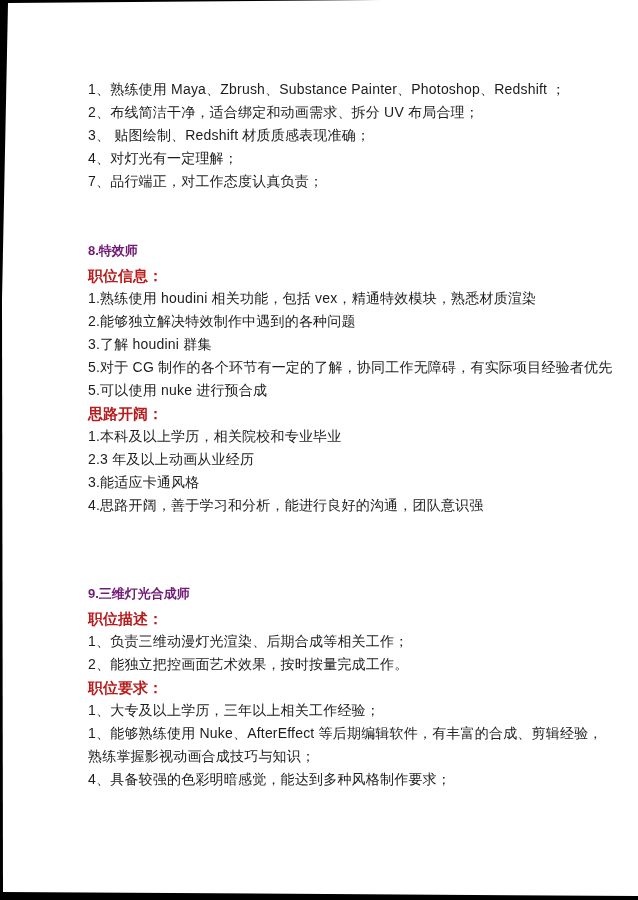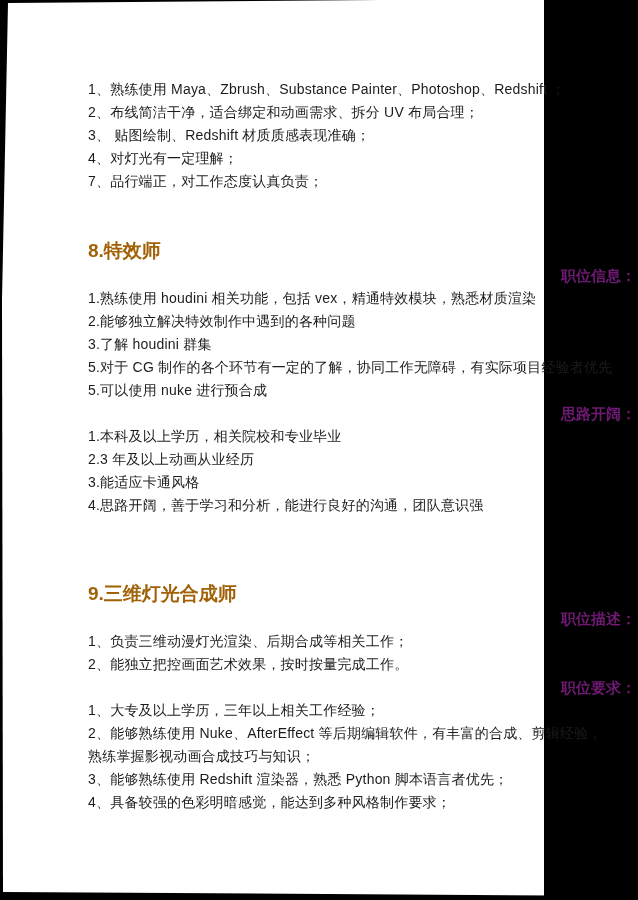--- a/index.html
+++ b/index.html
@@ -12,54 +12,53 @@
     width: 638px;
     height: 900px;
     background: #000000;
     overflow: hidden;
     font-family: "Liberation Sans", "DejaVu Sans", sans-serif;
   }
   
   .paper {
     position: absolute;
     left: 0; top: 0;
-    width: 544px;
+    width: 638px;
     height: 900px;
     background: #ffffff;
     clip-path: polygon(8px 3px, 380px 0px, 638px 0px, 638px 896px, 3px 892px, 2px 300px);
   }
   .content {
     position: absolute;
     left: 88px;
     top: 78px;
     width: 548px;
     color: #1c1c1c;
   }
   .line {
     font-size: 14px;
     line-height: 23px;
     white-space: nowrap;
     letter-spacing: 0.2px;
   }
   .sec-title {
-    font-size: 19px;
+    font-size: 13px;
     font-weight: 700;
     line-height: 26px;
-    color: #a16207;
+    color: #701a75;
     white-space: nowrap;
   }
   .sec-title-first { margin-top: 45px; }
   .sec-title-next  { margin-top: 64px; }
   .block-heading {
     font-size: 15px;
     font-weight: 700;
     line-height: 23px;
-    color: #701a75;
+    color: #b91c1c;
     white-space: nowrap;
-    text-align: right;
   }
 </style>
 </head>
 <body>
 
 <div class="viewport">
   <div class="paper">
     <div class="content">
       <div id="intro-list">
           <div class="line">1、熟练使用 Maya、Zbrush、Substance Painter、Photoshop、Redshift ；</div>
@@ -83,21 +82,20 @@
             <div class="line">3.能适应卡通风格</div>
             <div class="line">4.思路开阔，善于学习和分析，能进行良好的沟通，团队意识强</div>
           </div>
           <div>
             <div class="sec-title sec-title-next">9.三维灯光合成师</div>
             <div class="block-heading">职位描述：</div>
             <div class="line">1、负责三维动漫灯光渲染、后期合成等相关工作；</div>
             <div class="line">2、能独立把控画面艺术效果，按时按量完成工作。</div>
             <div class="block-heading">职位要求：</div>
             <div class="line">1、大专及以上学历，三年以上相关工作经验；</div>
-            <div class="line">2、能够熟练使用 Nuke、AfterEffect 等后期编辑软件，有丰富的合成、剪辑经验，</div>
+            <div class="line">1、能够熟练使用 Nuke、AfterEffect 等后期编辑软件，有丰富的合成、剪辑经验，</div>
             <div class="line">熟练掌握影视动画合成技巧与知识；</div>
-            <div class="line">3、能够熟练使用 Redshift 渲染器，熟悉 Python 脚本语言者优先；</div>
             <div class="line">4、具备较强的色彩明暗感觉，能达到多种风格制作要求；</div>
           </div>
         </div>
     </div>
   </div>
 </div>
 
 </body></html>

